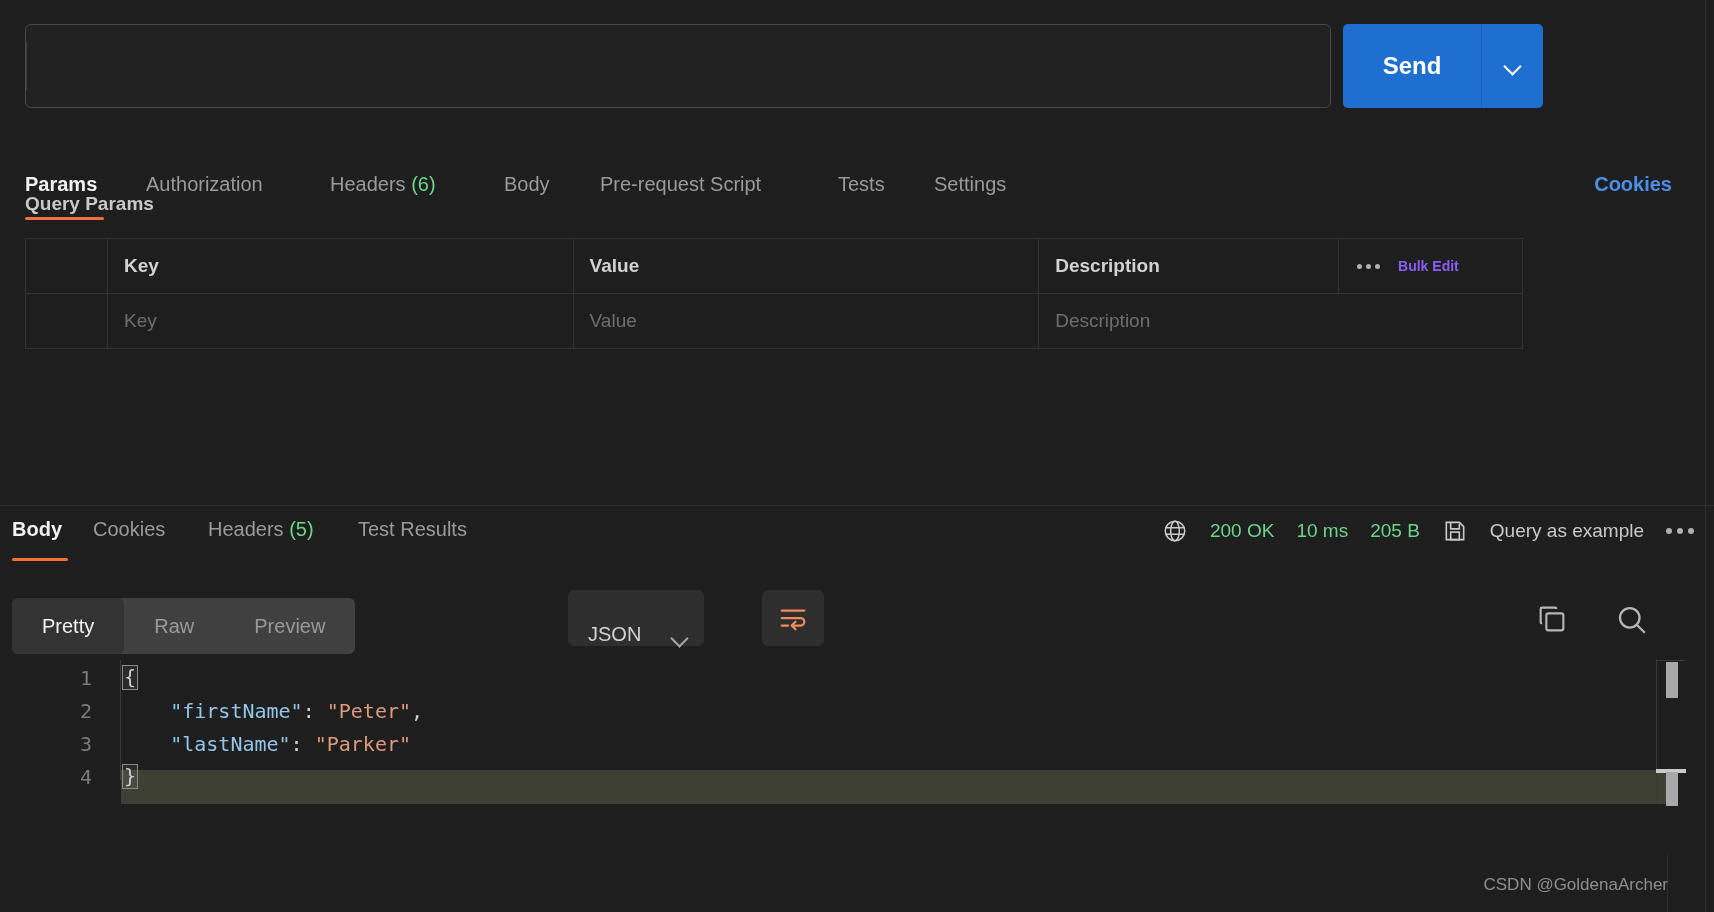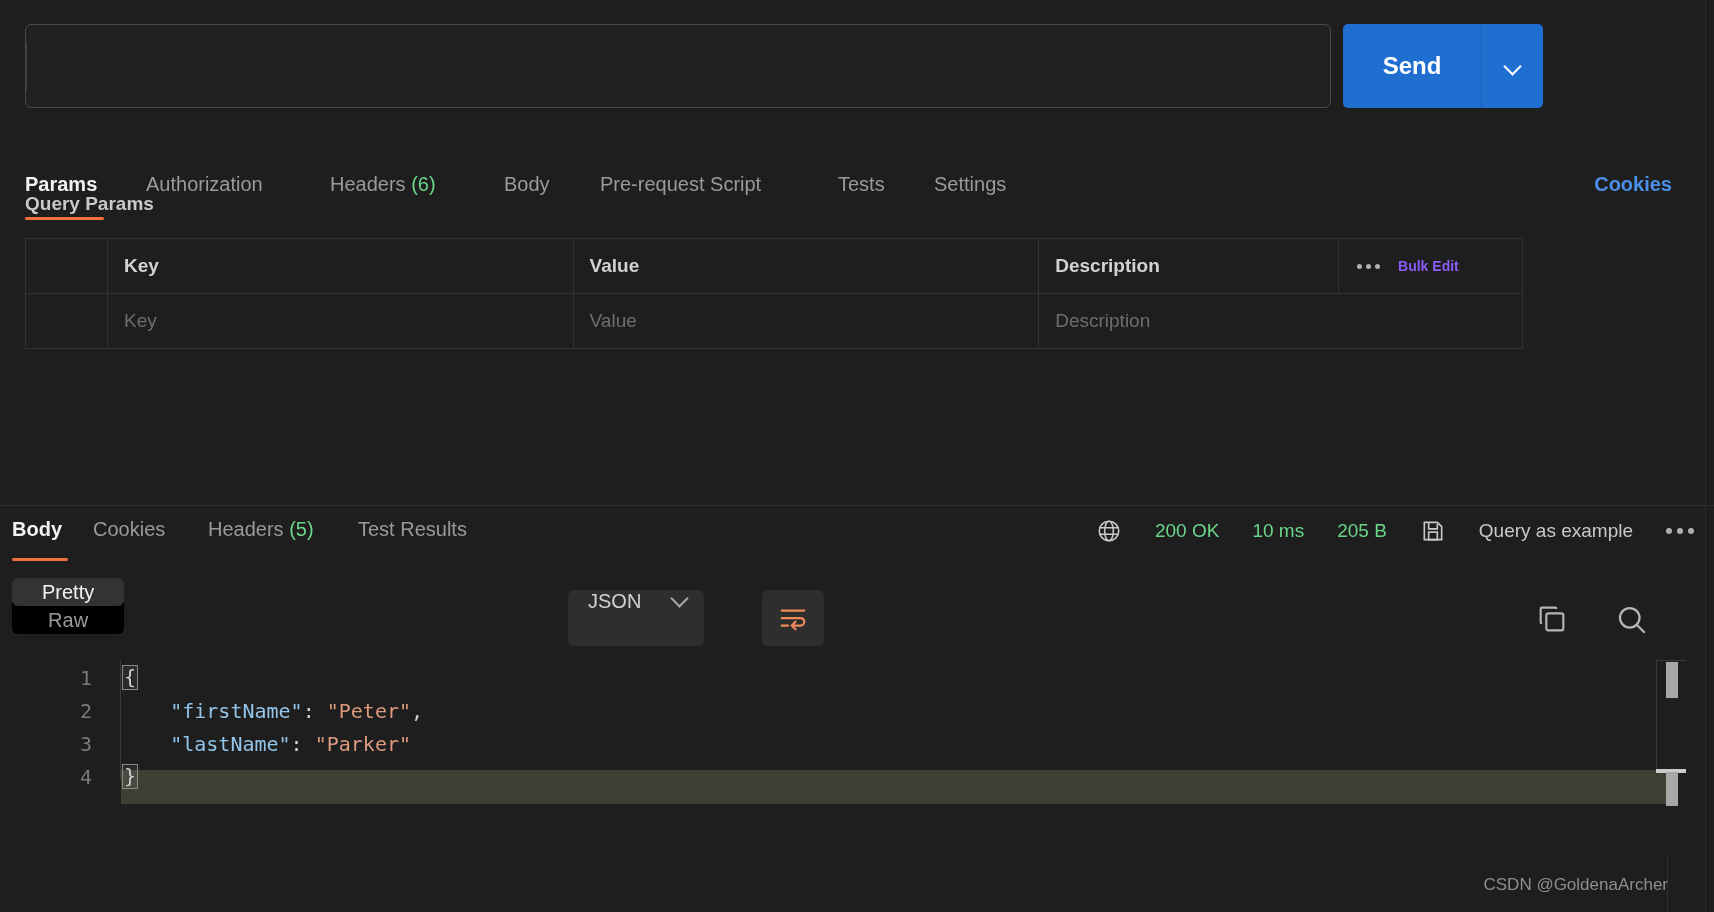--- a/index.html
+++ b/index.html
@@ -97,39 +97,39 @@
   
   .resp-tabs { position: absolute; left: 0; top: 478px; width: 1714px; height: 60px; }
   .rtab {
     position: absolute; top: 0; font-size: 20px; color: #9a9a9a; cursor: pointer; white-space: nowrap;
   }
   .rtab.active { color: #f2f2f2; font-weight: bold; }
   .rtab .cnt { color: #6bd68a; }
   .rtab-underline { position: absolute; height: 3px; background: #f2703a; border-radius: 2px; }
 
   .status-bar {
-    position: absolute; right: 20px; top: 0; display: flex; align-items: center; gap: 11px;
+    position: absolute; right: 20px; top: 0; display: flex; align-items: center; gap: 0;
   }
   .status-bar > * { margin-left: 22px; }
   .stat-green { font-size: 19px; color: #6bd68a; }
   .save-example { font-size: 19px; color: #c9c9c9; cursor: pointer; }
   .menu-dots { display: inline-flex; gap: 5px; align-items: center; cursor: pointer; }
   .menu-dots i { width: 6px; height: 6px; border-radius: 50%; background: #b0b0b0; display: block; }
 
   
   .view-bar { position: absolute; left: 0; top: 578px; width: 1714px; height: 90px; }
-  .seg { position: absolute; left: 12px; top: 0; height: 56px; background: #000000; border-radius: 6px; display: flex; flex-direction: column; }
+  .seg { position: absolute; left: 12px; top: 20px; height: 56px; background: #404040; border-radius: 6px; display: flex; }
   .seg-btn {
     padding: 0 30px; height: 56px; display: flex; align-items: center; justify-content: center;
     font-size: 20px; color: #9a9a9a; cursor: pointer; border-radius: 6px;
   }
   .seg-btn.active { background: #333333; color: #f2f2f2; }
   .json-sel {
     position: absolute; left: 568px; top: 12px; width: 136px; height: 56px;
-    background: #2e2e2e; border-radius: 6px; display: flex; align-items: flex-start;
+    background: #2e2e2e; border-radius: 6px; display: flex; align-items: flex-end;
     justify-content: space-between; padding: 0 16px 0 20px; cursor: pointer;
   }
   .json-sel span { font-size: 20px; color: #d2d2d2; }
   .wrap-btn {
     position: absolute; left: 762px; top: 12px; width: 62px; height: 56px;
     background: #2e2e2e; border-radius: 6px; display: flex; align-items: center;
     justify-content: center; cursor: pointer;
   }
   .icon-right { position: absolute; top: 24px; cursor: pointer; }
 
@@ -256,20 +256,21 @@
           <i></i>
           <i></i>
         </span>
     </div>
   </div>
 
   <div class="view-bar">
     <div class="seg">
       <div class="seg-btn active">Pretty</div>
       <div class="seg-btn">Raw</div>
+      <div class="seg-btn">Preview</div>
     </div>
 
     <div class="json-sel">
       <span>JSON</span>
       <span class="chev"></span>
     </div>
 
     <div class="wrap-btn">
       <svg width="30" height="26" viewBox="0 0 24 20" fill="none" stroke="#f08a5d" stroke-width="1.8" stroke-linecap="round">
         <line x1="3" y1="4" x2="21" y2="4"></line>

